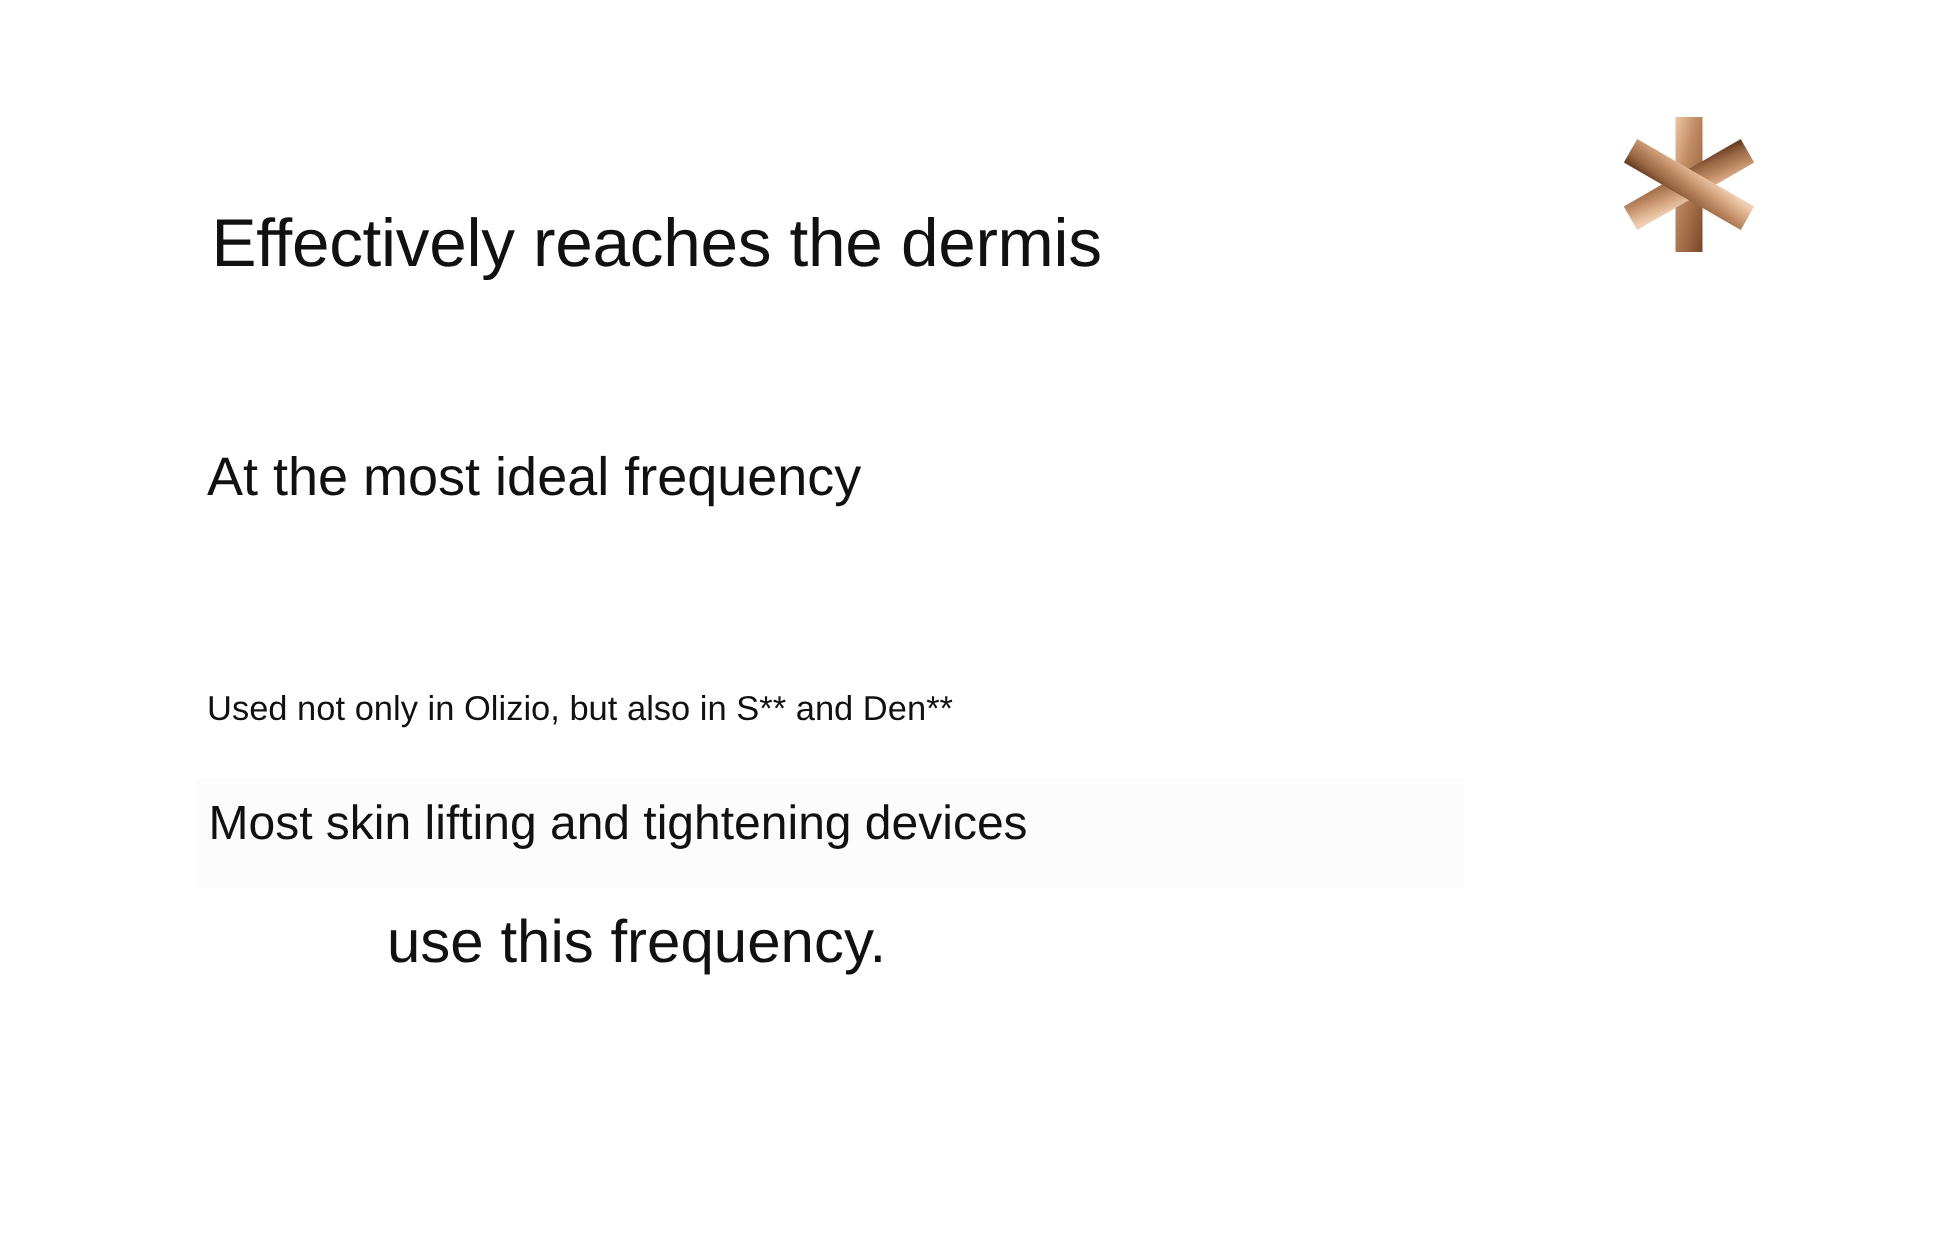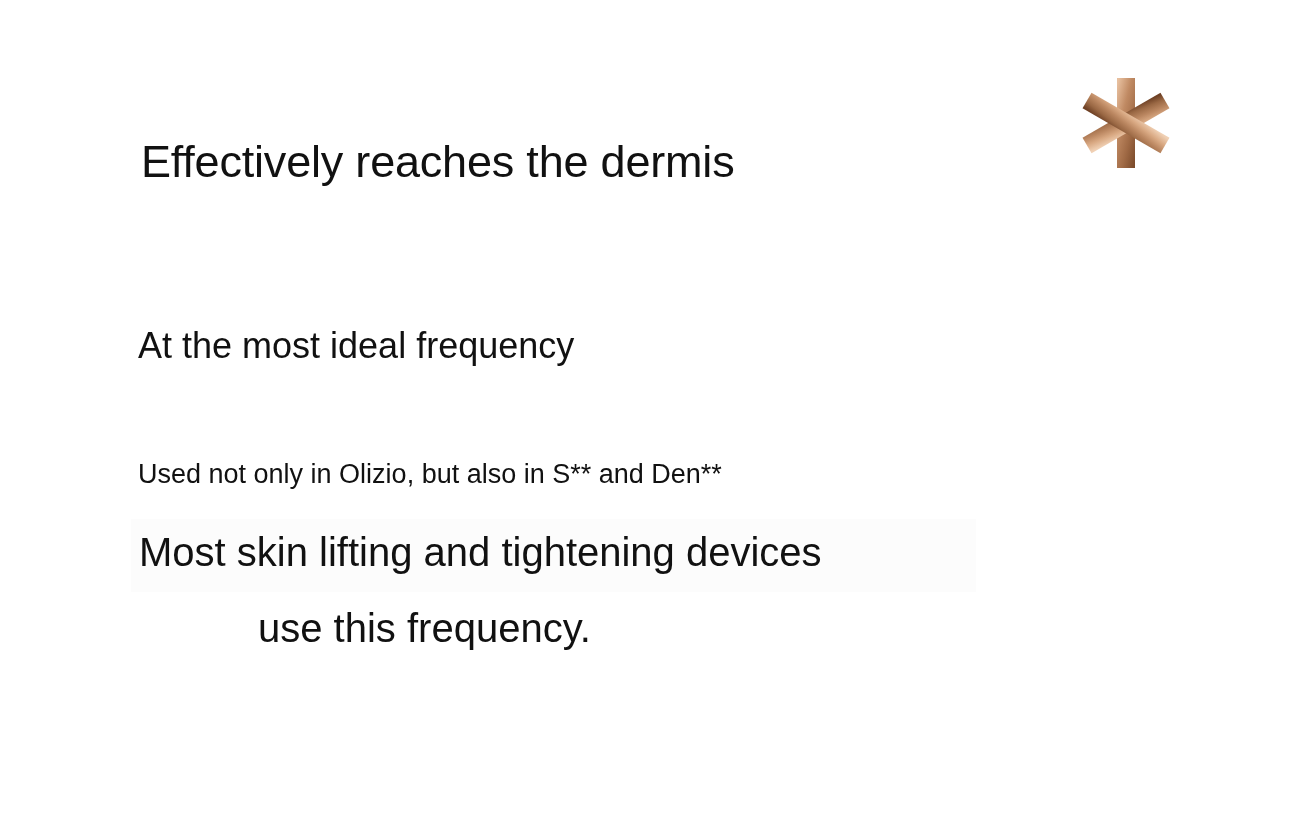--- a/index.html
+++ b/index.html
@@ -58,49 +58,48 @@
   .sub-1 {
     left: 144px;
     top: 224px;
     font-size: 29px;
   }
 
   .headline-2 {
     left: 138px;
     top: 297px;
     font-size: 36px;
-    margin-top: 28px;
   }
 
   .sub-2 {
     left: 145px;
     top: 381px;
     font-size: 30px;
   }
 
   .sub-3 {
     left: 138px;
     top: 459px;
-    font-size: 27px;
+    font-size: 23px;
   }
 
   
   .emph-plate {
     position: absolute;
     left: 131px;
     top: 519px;
     width: 845px;
     height: 73px;
     background: #fcfcfc;
   }
 
   .emph-1 {
     left: 139px;
     top: 530px;
-    font-size: 40px;
+    font-size: 32px;
   }
 
   .emph-2 {
     left: 258px;
     top: 606px;
     font-size: 40px;
   }
 </style>
 </head>
 <body>

